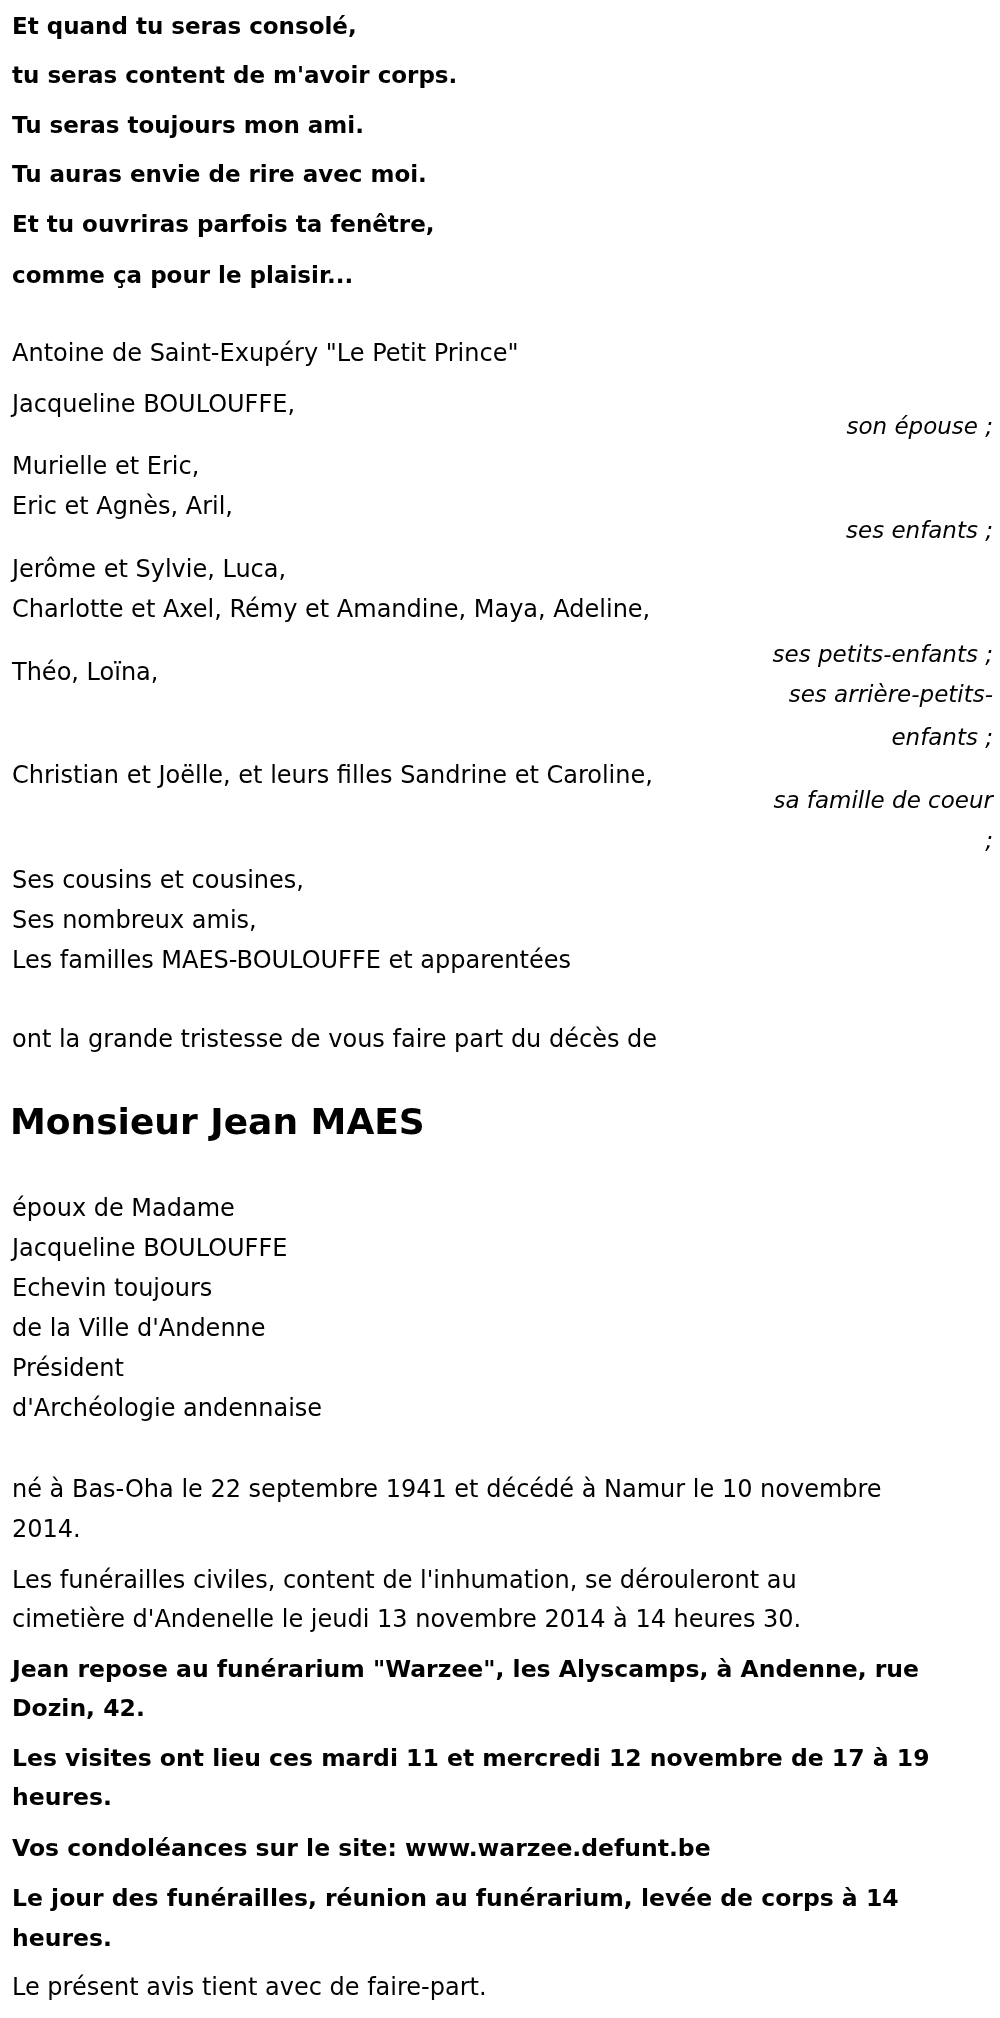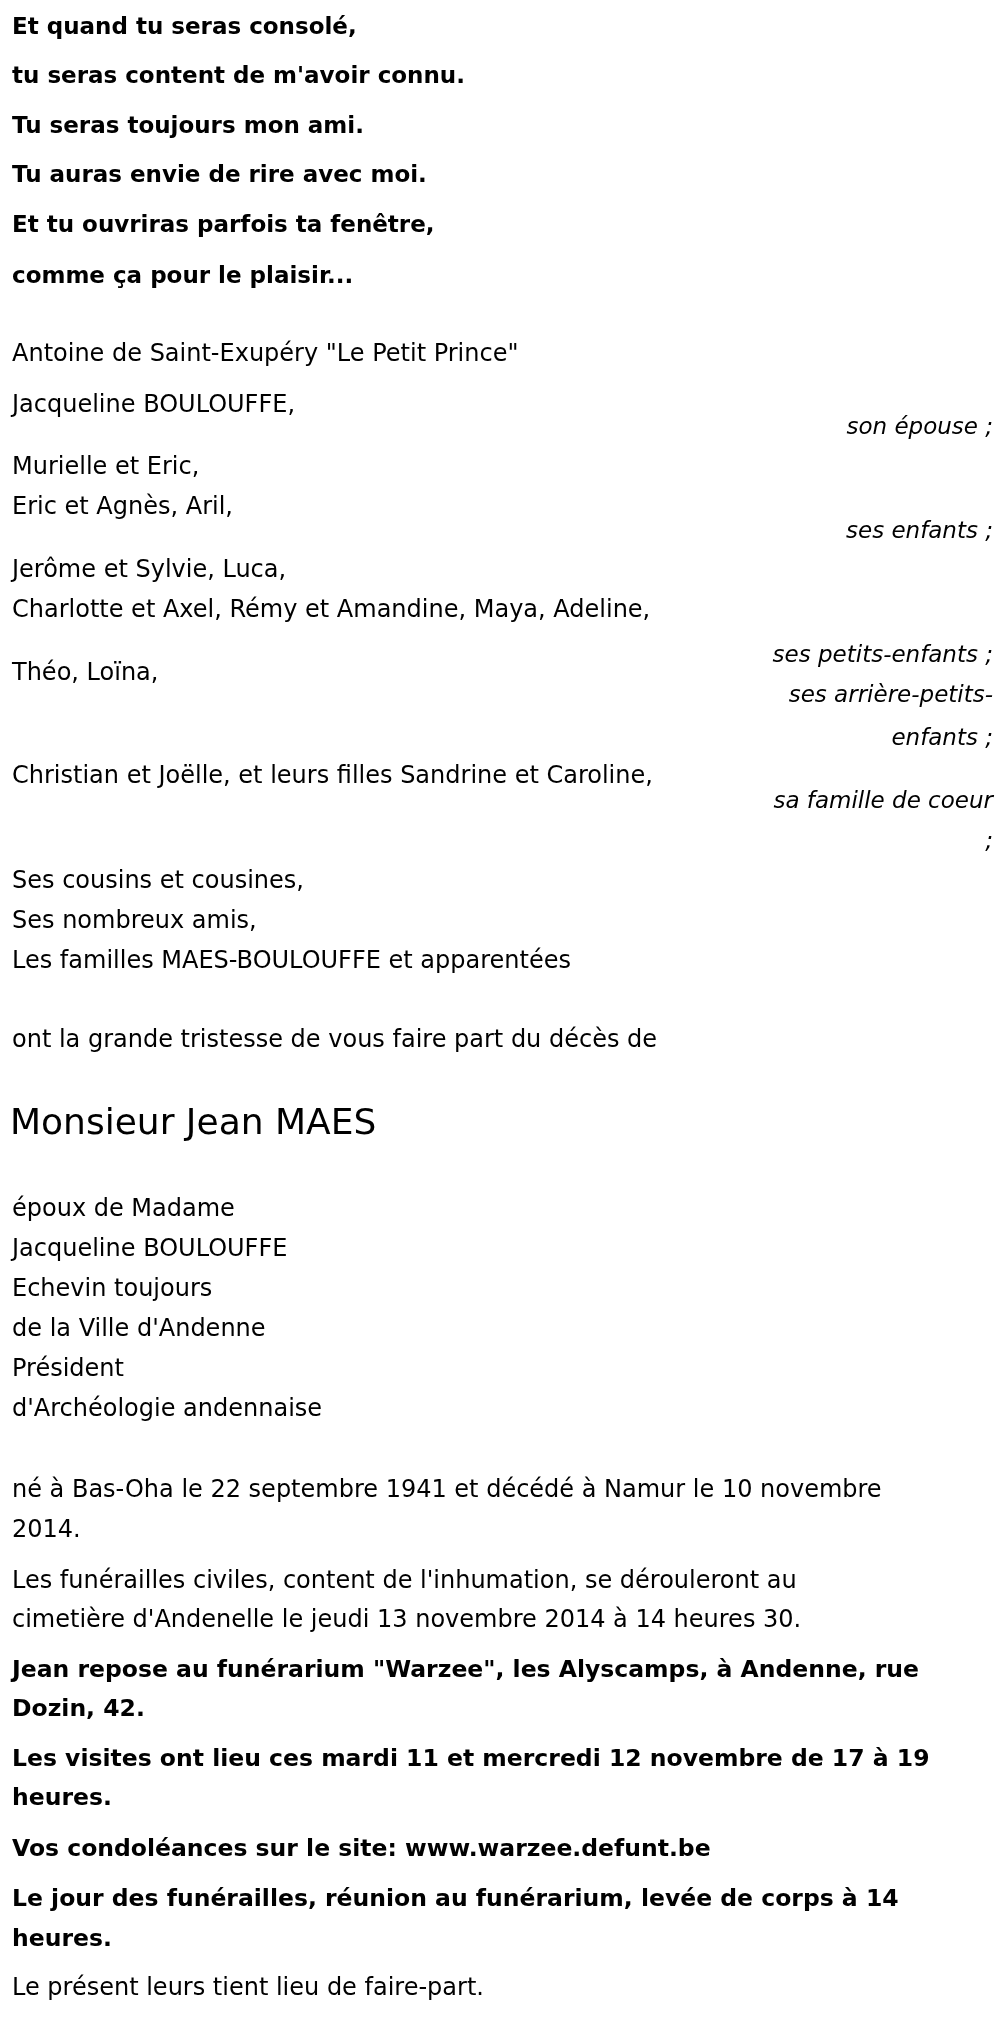--- a/index.html
+++ b/index.html
@@ -11,30 +11,30 @@
     position: absolute; left: 12px; white-space: nowrap;
     font-size: 24px; line-height: 30px; height: 30px;
   }
   .poem { font-weight: bold; font-size: 23px; }
   .role {
     position: absolute; right: 7px; white-space: nowrap; text-align: right;
     font-style: italic; font-size: 23px; line-height: 30px; height: 30px;
   }
   .title {
     position: absolute; left: 10px; white-space: nowrap;
-    font-weight: normal; font-size: 36px; line-height: 44px;
+    font-weight: bold; font-size: 36px; line-height: 44px;
   }
   .b { font-weight: normal; }
   .bold-line { font-weight: bold; font-size: 23.5px; }
 </style>
 </head>
 <body>
 
 <div class="ln poem" style="top:11px">Et quand tu seras consolé,</div>
-<div class="ln poem" style="top:60px">tu seras content de m'avoir connu.</div>
+<div class="ln poem" style="top:60px">tu seras content de m'avoir corps.</div>
 <div class="ln poem" style="top:110px">Tu seras toujours mon ami.</div>
 <div class="ln poem" style="top:159px">Tu auras envie de rire avec moi.</div>
 <div class="ln poem" style="top:209px">Et tu ouvriras parfois ta fenêtre,</div>
 <div class="ln poem" style="top:260px">comme ça pour le plaisir...</div>
 
 <div class="ln" style="top:338px">Antoine de Saint-Exupéry "Le Petit Prince"</div>
 
 <div class="ln" style="top:389px">Jacqueline BOULOUFFE,</div>
 <div class="role" style="top:411px">son épouse ;</div>
 
@@ -81,13 +81,13 @@
 <div class="ln bold-line" style="top:1693px">Dozin, 42.</div>
 
 <div class="ln bold-line" style="top:1743px">Les visites ont lieu ces mardi 11 et mercredi 12 novembre de 17 à 19</div>
 <div class="ln bold-line" style="top:1782px">heures.</div>
 
 <div class="ln bold-line" style="top:1833px">Vos condoléances sur le site: www.warzee.defunt.be</div>
 
 <div class="ln bold-line" style="top:1883px">Le jour des funérailles, réunion au funérarium, levée de corps à 14</div>
 <div class="ln bold-line" style="top:1923px">heures.</div>
 
-<div class="ln" style="top:1972px">Le présent leurs tient lieu de faire-part.</div>
+<div class="ln" style="top:1972px">Le présent avis tient avec de faire-part.</div>
 
 </body></html>

